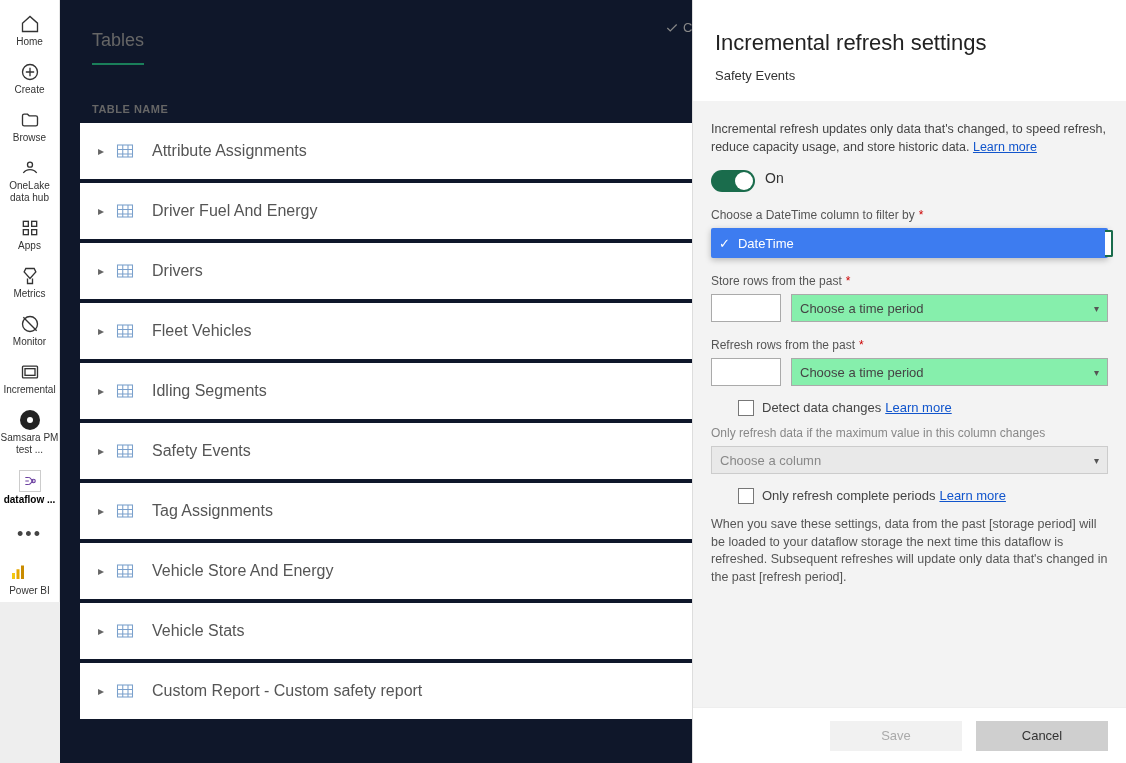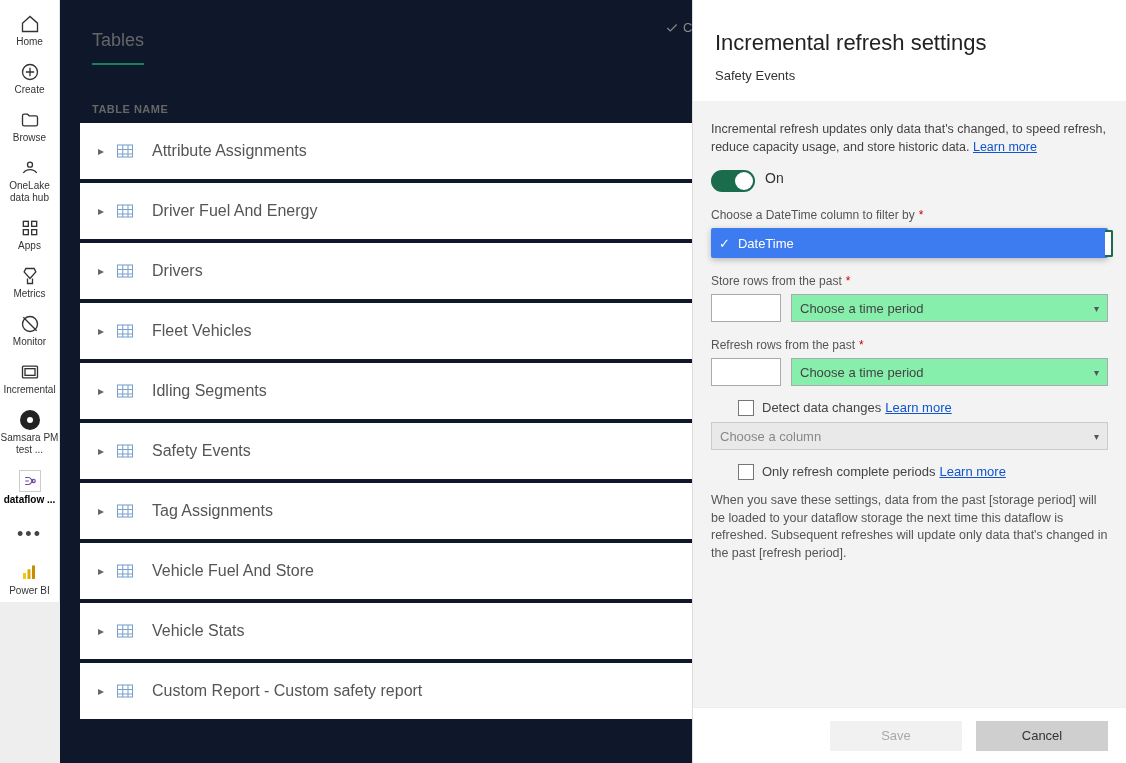--- a/index.html
+++ b/index.html
@@ -4,21 +4,21 @@
 <style>
   * { box-sizing: border-box; margin: 0; padding: 0; font-family: "Segoe UI", Arial, sans-serif; }
   body { width: 1126px; height: 763px; overflow: hidden; background: #eeeeee; position: relative; }
 
   
   .leftnav { position: absolute; left: 0; top: 0; width: 60px; height: 602px; background: #fff; border-right: 1px solid #e5e5e5; display: flex; flex-direction: column; align-items: center; padding-top: 14px; }
   .leftnav .navitem { width: 60px; display: flex; flex-direction: column; align-items: center; font-size: 10px; color: #333; margin-bottom: 14px; cursor: pointer; text-align: center; line-height: 1.2; }
   .leftnav .navitem svg { margin-bottom: 2px; }
   .leftnav .navitem.selected { color: #000; font-weight: 600; }
   .leftnav .ellipsis { font-size: 18px; color: #444; letter-spacing: 2px; margin-top: 4px; margin-bottom: 18px; cursor: pointer; }
-  .leftnav .pbi-logo { margin-top: auto; margin-bottom: 6px; display:flex; flex-direction:column; align-items:center; }
+  .leftnav .pbi-logo { margin-top: auto; margin-bottom: 6px; display:flex; flex-direction:column; align-items:flex-start; }
   .leftnav .pbi-logo svg { margin-bottom:2px; }
   .leftnav .pbi-logo span { font-size: 10px; color:#333; }
   .samsara-badge { width:20px; height:20px; border-radius:50%; background:#222; display:flex; align-items:center; justify-content:center; margin-bottom:2px; }
   .samsara-badge svg { margin:0 !important; }
   .df-badge { width:22px; height:22px; border:1px solid #ccc; background:#fff; display:flex; align-items:center; justify-content:center; margin-bottom:2px; }
   .df-badge svg { margin:0 !important; }
 
   
   .main { position: absolute; left: 60px; top: 0; right: 0; height: 763px; background: #0f172a; }
   .tabs-row { padding: 30px 32px 0 32px; }
@@ -248,21 +248,21 @@
       <span class="tbl-label">Tag Assignments</span>
     </div>
     <div class="table-row">
       <span class="caret">▸</span>
       <span class="tbl-icon">
           <svg width="18" height="16" viewBox="0 0 24 20" fill="none" stroke="#7aa0cc" stroke-width="1.4">
             <rect x="2" y="2" width="20" height="16"></rect>
             <path d="M2 8h20M2 14h20M9 2v16M16 2v16"></path>
           </svg>
         </span>
-      <span class="tbl-label">Vehicle Fuel And Store</span>
+      <span class="tbl-label">Vehicle Store And Energy</span>
     </div>
     <div class="table-row">
       <span class="caret">▸</span>
       <span class="tbl-icon">
           <svg width="18" height="16" viewBox="0 0 24 20" fill="none" stroke="#7aa0cc" stroke-width="1.4">
             <rect x="2" y="2" width="20" height="16"></rect>
             <path d="M2 8h20M2 14h20M9 2v16M16 2v16"></path>
           </svg>
         </span>
       <span class="tbl-label">Vehicle Stats</span>
@@ -327,20 +327,21 @@
         <span>Choose a time period</span>
           <span class="arrow">▾</span>
       </div>
     </div>
 
     <div class="check-row">
       <div class="checkbox"></div>
       <span>Detect data changes</span>
       <a>Learn more</a>
     </div>
+    <div class="small-note">Only refresh data if the maximum value in this column changes</div>
     <div class="row-inline" style="margin-top:6px;">
       <div class="select disabled" style="flex:1">
         <span>Choose a column</span>
           <span class="arrow">▾</span>
       </div>
     </div>
 
     <div class="check-row">
       <div class="checkbox"></div>
       <span>Only refresh complete periods</span>

